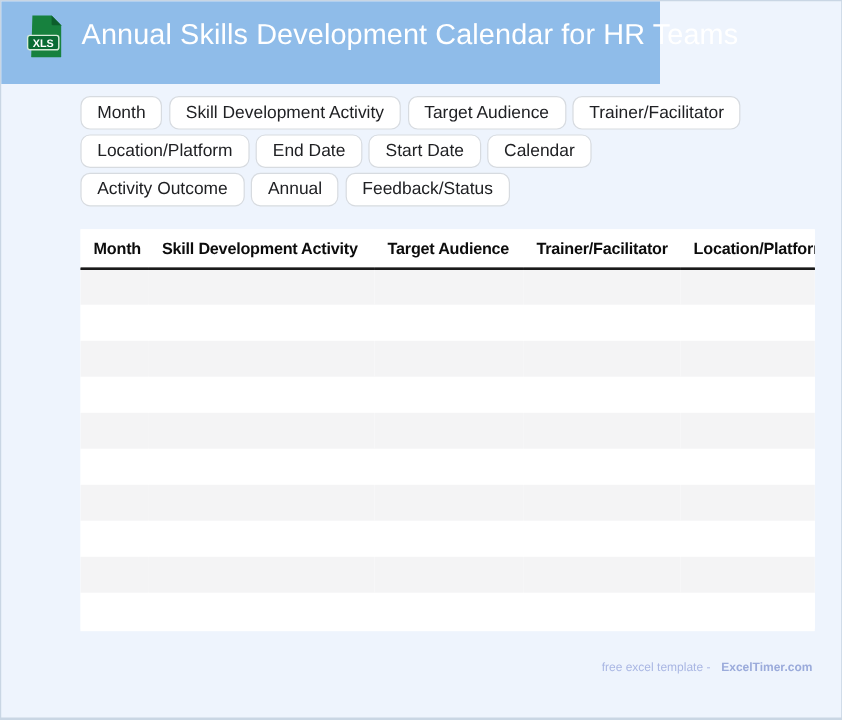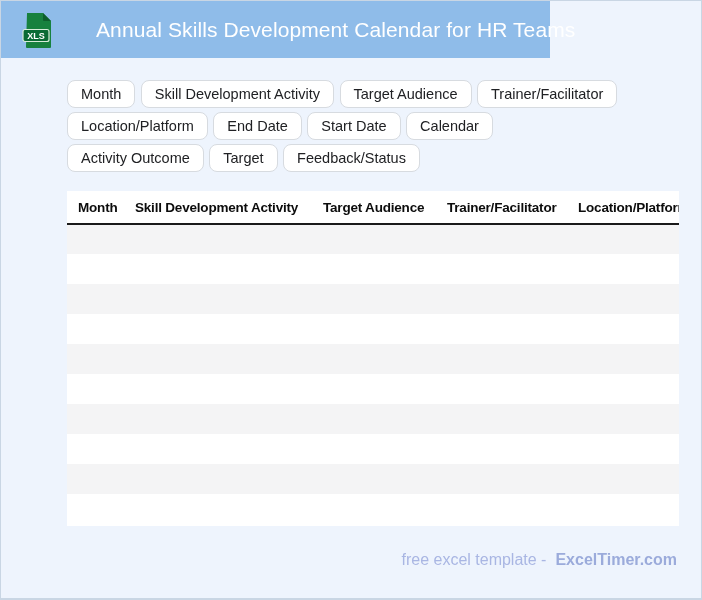--- a/index.html
+++ b/index.html
@@ -13,40 +13,39 @@
     background: #eef4fd;
     border: 1px solid #c9d6e4;
     border-bottom-width: 2px;
     overflow: hidden;
   }
 
   
   .titlebar {
     position: absolute;
     left: 0; top: 0;
-    width: 549px; height: 57px;
+    width: 549px; height: 69px;
     background: #8fbce9;
     display: flex;
     align-items: center;
   }
   .titlebar .file-icon {
     position: absolute;
     left: 21px; top: 11px;
     width: 30px; height: 36px;
   }
   .titlebar h1 {
     position: absolute;
     left: 67px; top: 0;
     line-height: 57px;
-    font-size: 21px;
+    font-size: 24px;
     font-weight: 500;
     color: #ffffff;
     letter-spacing: 0.1px;
     white-space: nowrap;
-    margin-left: 28px;
   }
 
   
   .chips {
     position: absolute;
     left: 66px; top: 79px;
     width: 558px;
     display: flex;
     flex-wrap: wrap;
     column-gap: 5.5px;
@@ -94,21 +93,21 @@
     overflow: visible;
   }
   tbody td { height: 30px; }
   tbody tr:nth-child(odd)  td { background: #f4f4f5; }
   tbody tr:nth-child(even) td { background: #ffffff; }
 
   
   .credit {
     position: absolute;
     right: 24px; top: 550px;
-    font-size: 16px;
+    font-size: 10px;
     white-space: nowrap;
   }
   .credit .credit-label { color: #a9b6e3; font-weight: 400; }
   .credit .credit-brand { color: #9babdb; font-weight: bold; margin-left: 9px; text-decoration: none; cursor: pointer; }
 </style>
 </head>
 <body>
 
 <div id="canvas">
 
@@ -125,21 +124,21 @@
   <div class="chips">
       <span class="chip">Month</span>
       <span class="chip">Skill Development Activity</span>
       <span class="chip">Target Audience</span>
       <span class="chip">Trainer/Facilitator</span>
       <span class="chip">Location/Platform</span>
       <span class="chip">End Date</span>
       <span class="chip">Start Date</span>
       <span class="chip">Calendar</span>
       <span class="chip">Activity Outcome</span>
-      <span class="chip">Target</span>
+      <span class="chip">Annual</span>
       <span class="chip">Feedback/Status</span>
     </div>
 
   <div class="table-wrap">
     <table>
       <colgroup>
           <col style="width: 57px;">
           <col style="width: 188px;">
           <col style="width: 124px;">
           <col style="width: 131px;">

